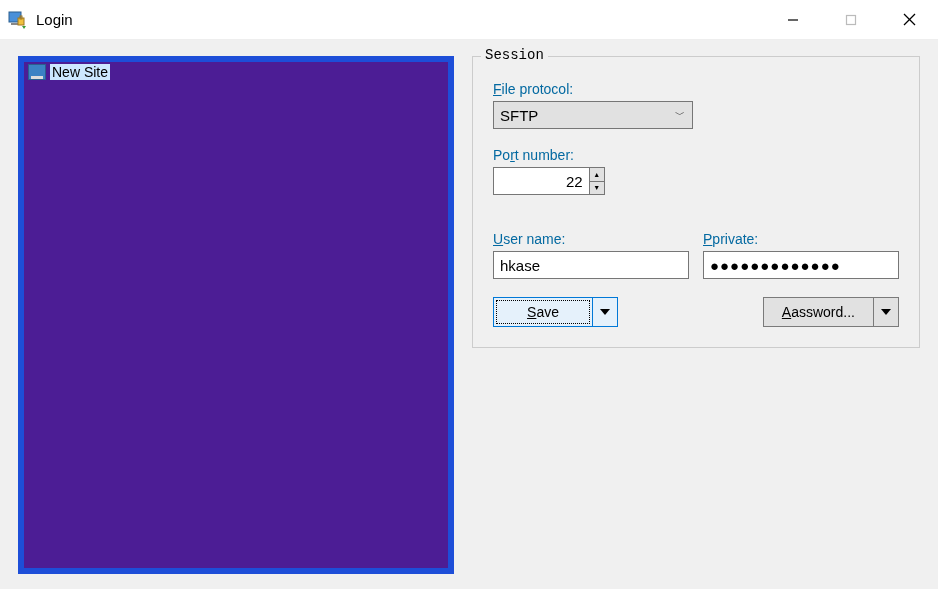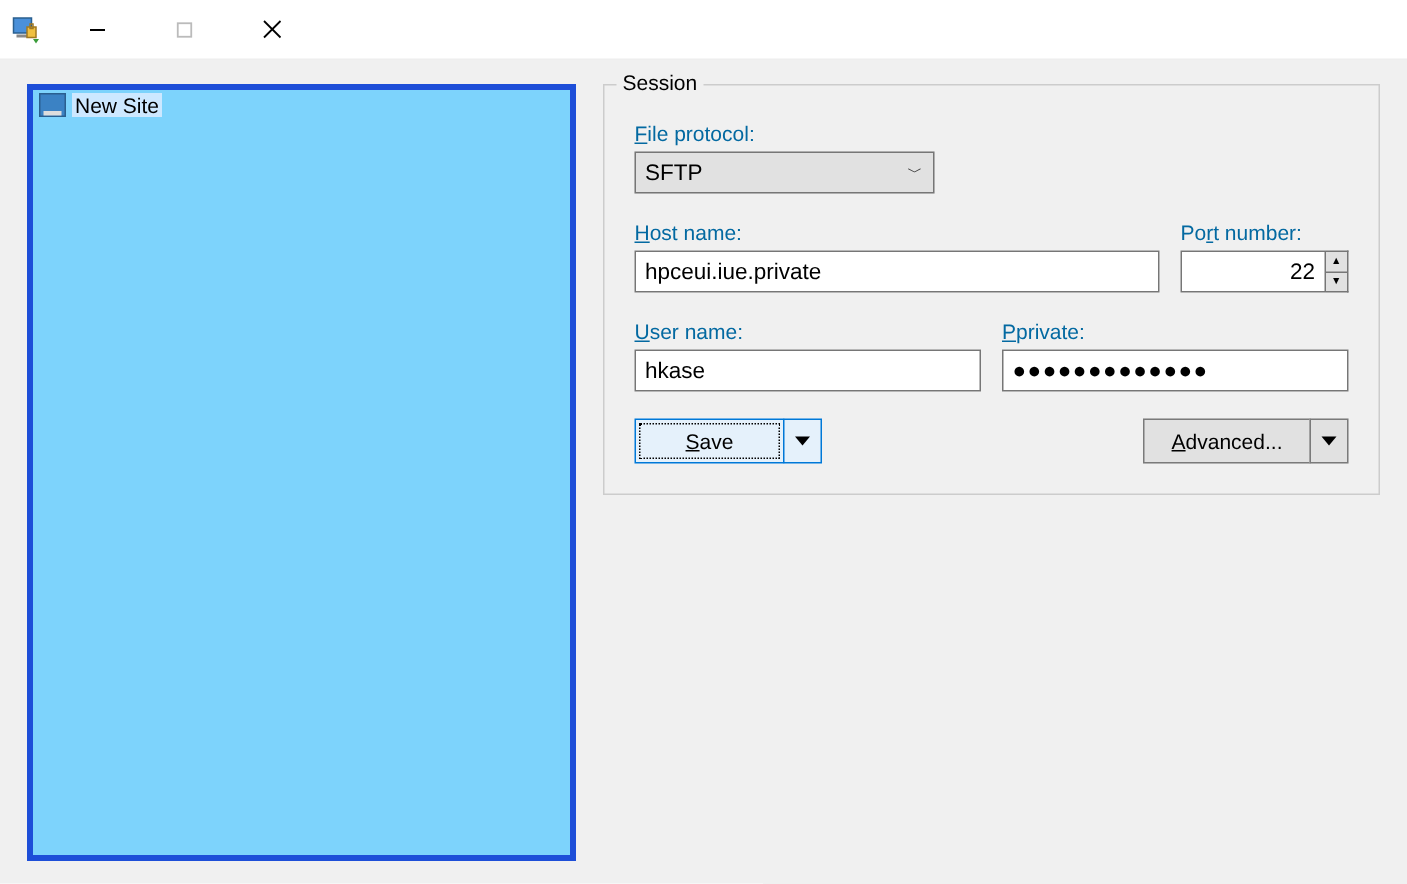--- a/index.html
+++ b/index.html
@@ -48,24 +48,24 @@
     .win-btn.disabled {
       color: #bbb;
     }
     .content {
       display: flex;
       height: calc(100% - 40px);
       background: #f0f0f0;
       padding-top: 16px;
     }
     .left-panel {
-      width: 366px;
+      width: 436px;
       margin-left: 18px;
-      background: #7dd3fc;
-      border: 4px solid #1d4ed8;
+      background: #4c1d95;
+      border: 6px solid #1d4ed8;
       height: 518px;
       overflow: auto;
     }
     .site-item {
       display: flex;
       align-items: center;
       padding: 2px 4px;
       gap: 4px;
     }
     .site-item.selected .site-label {
@@ -99,20 +99,21 @@
       position: relative;
       margin-top: 0;
     }
     .groupbox-legend {
       position: absolute;
       top: -10px;
       left: 8px;
       background: #f0f0f0;
       padding: 0 4px;
       font-size: 14px;
+      font-family: Liberation Mono, monospace;
     }
     .field-label {
       display: inline-block;
       margin-bottom: 4px;
       color: #0369a1;
     }
     .underline-first {
       text-decoration: underline;
       text-decoration-thickness: 1px;
     }
@@ -175,20 +176,21 @@
       align-items: center;
       justify-content: center;
       font-size: 7px;
       line-height: 1;
     }
     .spin-btn:first-child {
       border-bottom: 1px solid #767676;
     }
     .col-user, .col-pass {
       flex: 1;
+      margin-top: 18px;
     }
     .button-row {
       display: flex;
       justify-content: space-between;
       margin-top: 18px;
     }
     .split-button {
       display: flex;
       height: 30px;
     }
@@ -235,20 +237,21 @@
 <div class="titlebar">
   <div class="app-icon">
     <svg width="20" height="20" viewBox="0 0 20 20">
       <rect x="1" y="2" width="12" height="10" fill="#4a90d9" stroke="#2a5f8f"></rect>
       <rect x="3" y="13" width="8" height="2" fill="#888"></rect>
       <rect x="10" y="8" width="6" height="7" fill="#f0c040" stroke="#a07820"></rect>
       <rect x="12" y="6" width="2" height="3" fill="none" stroke="#a07820"></rect>
       <path d="M 14 16 L 18 16 L 16 19 Z" fill="#3a9c3a"></path>
     </svg>
   </div>
+  <div class="title">Login</div>
   <div class="win-controls">
     <div class="win-btn">
       <svg width="12" height="12">
           <line x1="1" y1="6" x2="11" y2="6" stroke="#000" stroke-width="1.2"></line>
         </svg>
     </div>
     <div class="win-btn disabled">
       <svg width="12" height="12">
           <rect x="1.5" y="1.5" width="9" height="9" fill="none" stroke="#bbb" stroke-width="1.2"></rect>
         </svg>
@@ -278,24 +281,20 @@
         <span class="field-label"><span class="underline-first">F</span><span>ile protocol:</span></span>
         <div class="select-wrap">
           <select>
             <option>SFTP</option>
           </select>
           <span class="select-arrow">﹀</span>
         </div>
       </div>
 
       <div class="row">
-        <div class="col-host">
-          <span class="field-label"><span class="underline-first">H</span><span>ost name:</span></span>
-          <input type="text" value="hpceui.iue.private" style="">
-        </div>
         <div class="col-port">
           <span class="field-label"><span>Po</span><span class="underline-first">r</span><span>t number:</span></span>
           <div class="port-wrap">
             <input type="text" class="port-input" value="22" style="">
             <div class="spinner">
               <div class="spin-btn">▲</div>
               <div class="spin-btn">▼</div>
             </div>
           </div>
         </div>
@@ -318,21 +317,21 @@
               <span class="underline-first">S</span>
               <span>ave</span>
             </div>
           <div class="split-drop save">
             <div class="dropdown-triangle"></div>
           </div>
         </div>
         <div class="split-button">
           <div class="split-main" style="min-width:110px;">
               <span class="underline-first">A</span>
-              <span>dvanced...</span>
+              <span>assword...</span>
             </div>
           <div class="split-drop">
             <div class="dropdown-triangle"></div>
           </div>
         </div>
       </div>
 
     </div>
   </div>
 </div>

